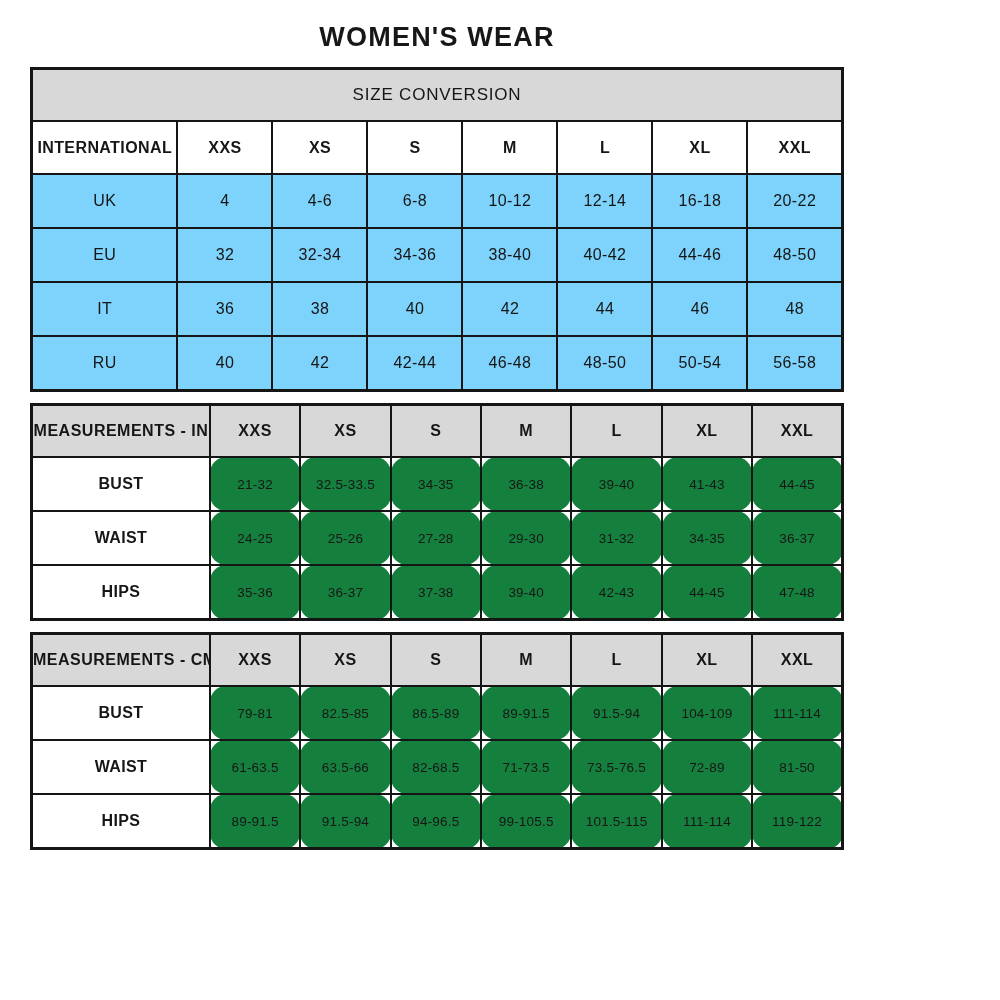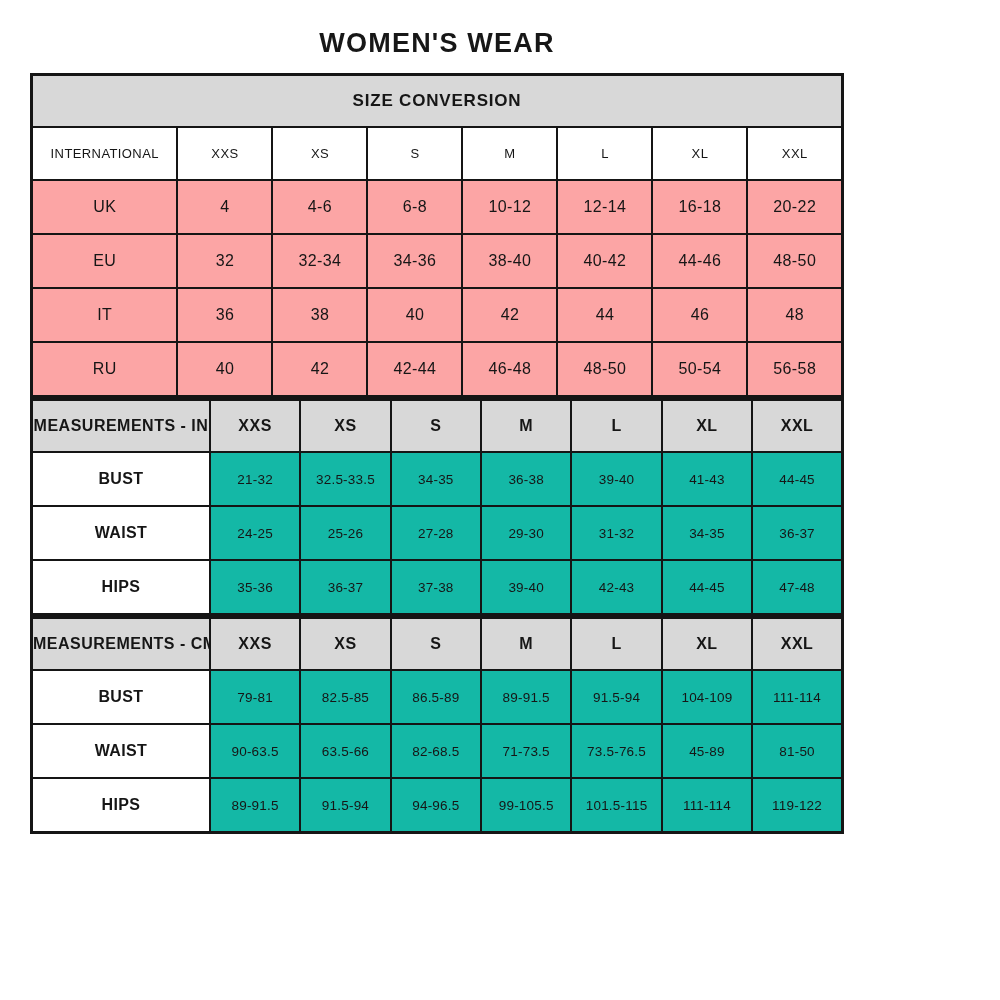--- a/index.html
+++ b/index.html
@@ -5,21 +5,21 @@
   html, body { margin: 0; padding: 0; background: #ffffff; }
   body {
     width: 1000px; height: 1000px;
     color: #161616;
     font-family: "Liberation Sans", sans-serif;
     -webkit-font-smoothing: antialiased;
   }
   .page {
     box-sizing: border-box;
     width: 872px; height: 1000px;
-    padding: 24px 28px 12px 30px;
+    padding: 18px 28px 12px 30px;
   }
   .title {
     text-align: center;
     font-weight: bold;
     font-size: 27px;
     letter-spacing: 1.2px;
     margin: 4px 0 14px 0;
     color: #171717;
   }
   table {
@@ -34,60 +34,61 @@
     vertical-align: middle;
     padding: 0;
     overflow: hidden;
     white-space: nowrap;
   }
   
   .banner-cell {
     background: #d8d8d8;
     height: 50px;
     font-size: 17px;
-    font-weight: bold;
+    font-weight: normal;
     letter-spacing: 0.8px;
   }
   .sc-head-cell {
     height: 51px;
-    font-size: 13px;
-    font-weight: normal;
+    font-size: 16px;
+    font-weight: bold;
     letter-spacing: 0.4px;
     background: #ffffff;
     margin-top: 48px;
   }
   .sc-value-cell, .sc-label-cell {
     height: 52px;
     font-size: 16px;
     font-weight: normal;
     letter-spacing: 0.4px;
-    background: #fca5a5;
+    background: #7dd3fc;
   }
   
-  .measure-table { }
+  .measure-table { margin-top: 11px; }
   .m-head-cell {
     background: #d8d8d8;
     height: 50px;
     font-size: 16px;
     font-weight: bold;
     letter-spacing: 0.5px;
   }
   .m-label-cell {
     height: 52px;
     font-size: 16px;
     font-weight: bold;
     letter-spacing: 0.4px;
     background: #ffffff;
   }
   .m-value-cell {
     height: 52px;
     font-size: 13.5px;
     font-weight: normal;
     letter-spacing: 0.2px;
-    background: #14b8a6;
+    background: #15803d;
+    border-radius: 16px;
   }
   col.sc-label-col { width: 18%; }
   col.sc-data-col  { width: 11.714%; }
   col.m-label-col  { width: 22%; }
   col.m-data-col   { width: 11.142%; }
 </style>
 </head>
 <body>
 
 <div class="page">
@@ -244,26 +245,26 @@
           <td class="m-value-cell">79-81</td>
           <td class="m-value-cell">82.5-85</td>
           <td class="m-value-cell">86.5-89</td>
           <td class="m-value-cell">89-91.5</td>
           <td class="m-value-cell">91.5-94</td>
           <td class="m-value-cell">104-109</td>
           <td class="m-value-cell">111-114</td>
         </tr>
         <tr>
           <td class="m-label-cell">WAIST</td>
-          <td class="m-value-cell">90-63.5</td>
+          <td class="m-value-cell">61-63.5</td>
           <td class="m-value-cell">63.5-66</td>
           <td class="m-value-cell">82-68.5</td>
           <td class="m-value-cell">71-73.5</td>
           <td class="m-value-cell">73.5-76.5</td>
-          <td class="m-value-cell">45-89</td>
+          <td class="m-value-cell">72-89</td>
           <td class="m-value-cell">81-50</td>
         </tr>
         <tr>
           <td class="m-label-cell">HIPS</td>
           <td class="m-value-cell">89-91.5</td>
           <td class="m-value-cell">91.5-94</td>
           <td class="m-value-cell">94-96.5</td>
           <td class="m-value-cell">99-105.5</td>
           <td class="m-value-cell">101.5-115</td>
           <td class="m-value-cell">111-114</td>

